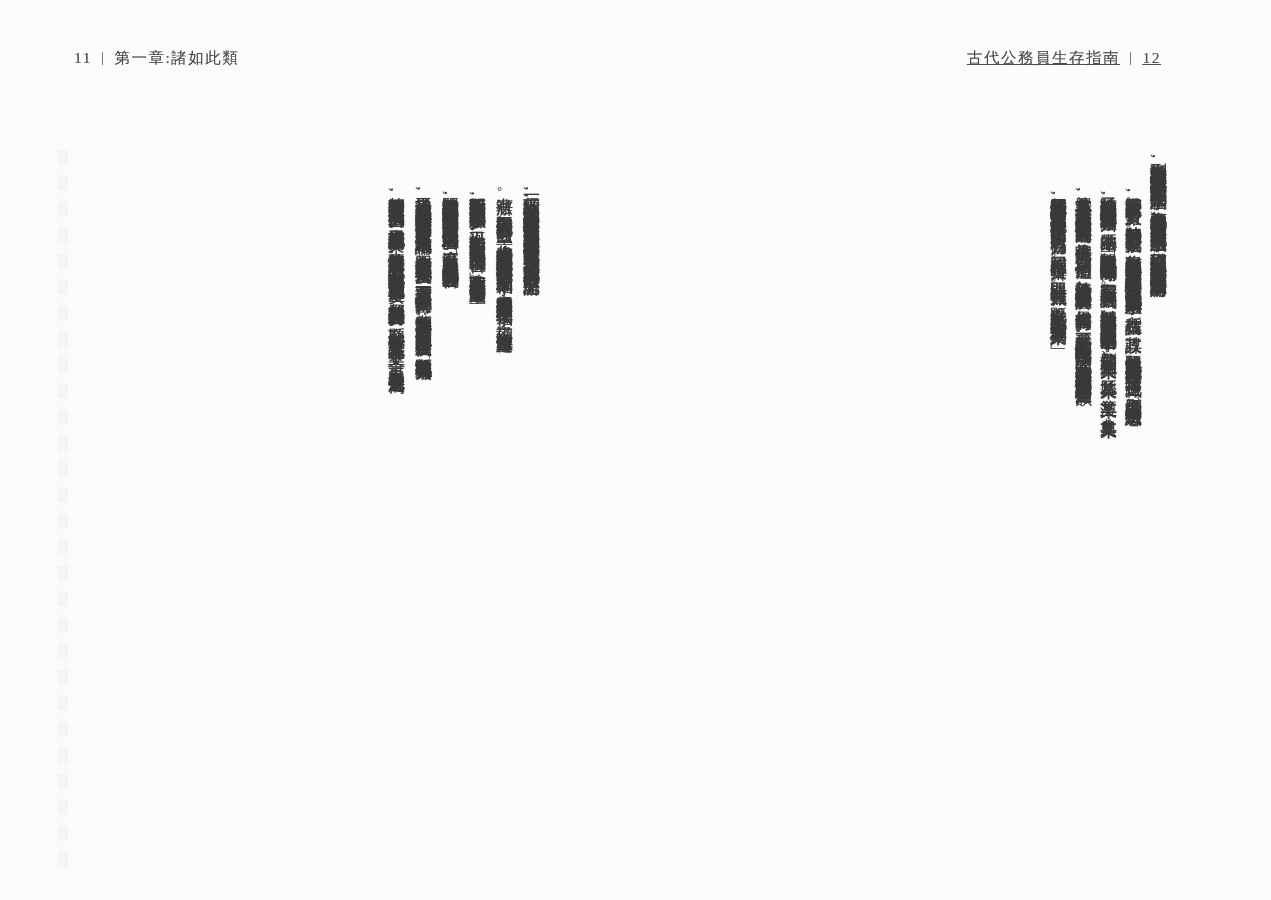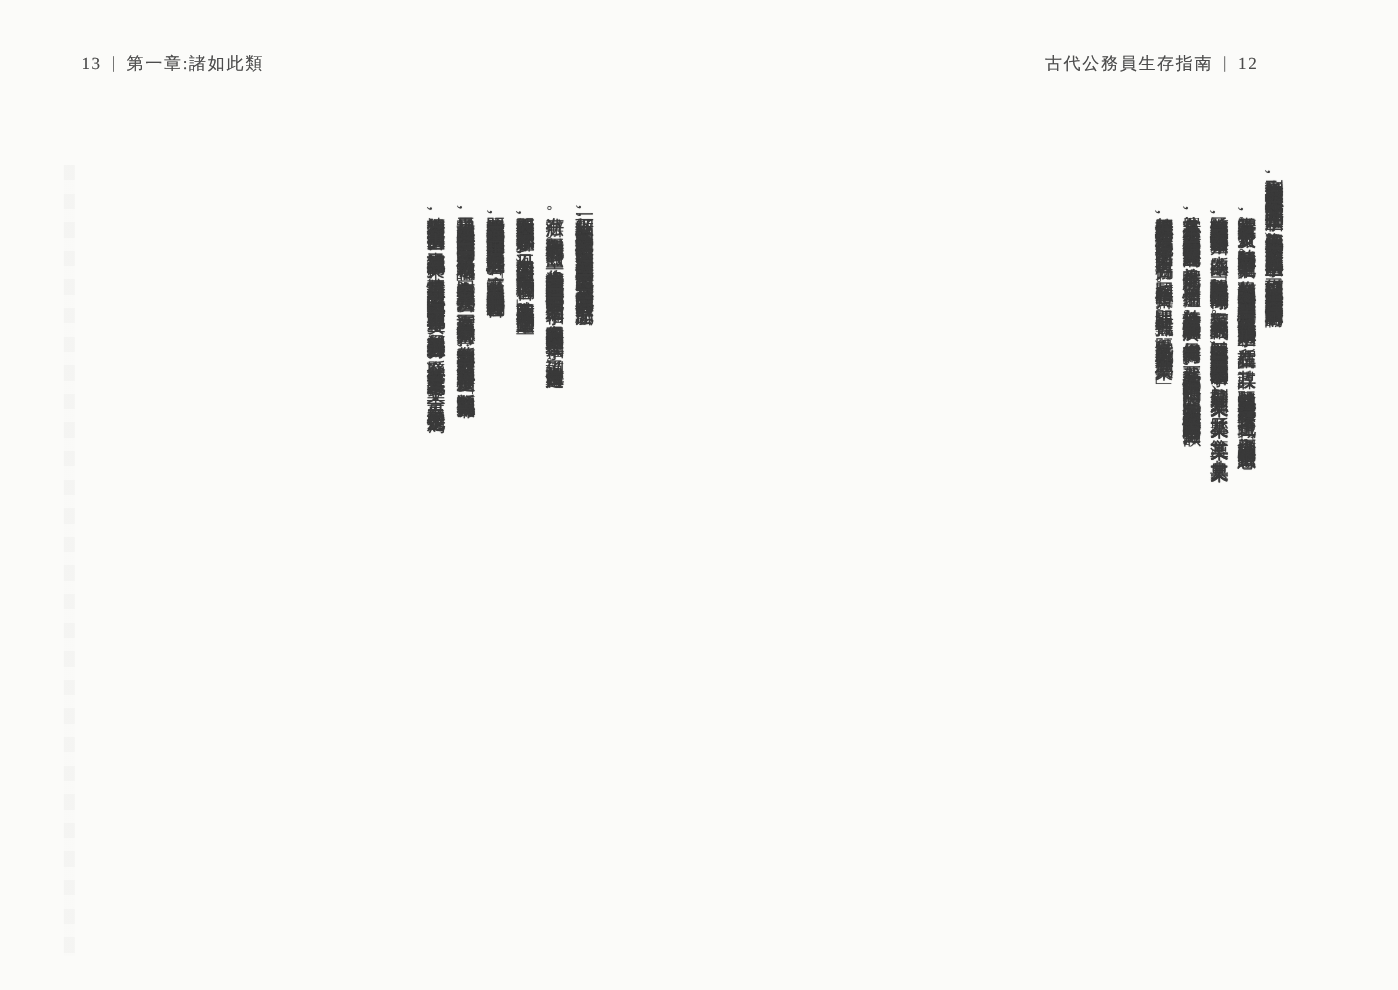--- a/index.html
+++ b/index.html
@@ -16,21 +16,21 @@
   .page-header {
     position: absolute;
     top: 48px;
     font-size: 15.5px;
     color: #4c4c4c;
     letter-spacing: 1.5px;
     white-space: nowrap;
     text-shadow: 0 0 0.6px rgba(70,70,70,0.45);
   }
   .header-left  { left: 74px; }
-  .header-right { right: 127px; }
+  .header-right { right: 110px; text-decoration: underline; }
   .hdr-sep { display: inline-block; margin: 0 9px; color: #6a6a6a; transform: translateY(-1px); }
 
   
   .page-body {
     position: absolute;
     top: 150px;
     height: 719px;
     writing-mode: vertical-rl;
     text-orientation: mixed;
     font-size: 17px;
@@ -59,21 +59,21 @@
 </style>
 </head>
 <body>
 
 <div class="spread">
 
   <div class="scan-edge"></div>
 
   <div>
     <div class="page-header header-left">
-      <span>13</span><span class="hdr-sep">|</span><span>第一章:諸如此類</span>
+      <span>11</span><span class="hdr-sep">|</span><span>第一章:諸如此類</span>
     </div>
     <div class="page-body body-left">
       <p class="para">仔細數一下,皇帝的聖諭,朝廷和上級官府諭示,衙門自己的法令,加上案件判決書,以及每年的科舉錄取名單,這內容也太多太繁雜了,一道「八字」牆,怎麼可能貼如此繁雜的內容?貼不完怎麼辦?</p>
       <p class="para">有辦法。正對衙署大門的地方,有一面照壁。你肯定去過一些寺院,在寺院大門正對幾十公尺到一百公尺的地方,也有一面照壁,上面刻一個「福」字。很多人閉著眼從寺廟門口走到照壁,去摸「福」字。摸到了,就堅信自己會走好運。</p>
       <p class="para">衙門正對面的照壁和寺院對面的照壁,大小和形狀都差不多。只不過,衙門對面的照壁上,沒有「福」字,而是一個公告欄。「八字」牆上貼不完的東西,都貼在這面照壁上。</p>
       <p class="para">照壁距離衙署大門大概有幾公尺遠,中間就有一道比較開闊的通道,可供行人來往行走,也很方便民眾們駐足觀看。這麼一來,「八字」牆和照壁,就構成了當時的「官方新聞公告欄」。</p>
       <p class="para">平常日子裡,總有不少人聚集在衙門的「八字」牆和照壁前,觀看官方的新聞公告,一邊觀看,一邊興致勃勃地議論。因為有些公告非常有意思,尤其是一些判決書。正所謂花有百樣紅,縣官與縣官大不同。有的縣官寫判決書,呆板無趣;可有的縣官,卻寫得妙趣橫生。這類縣官被戲稱為「花判縣太爺」。</p>
       <p class="para">清朝文學家褚人獲,寫了一本名為《堅瓠集》的書。書裡記錄了一樁鄰里不和的案件。事情其實很簡單,有兩夫妻吵架,白天吵晚上吵,吵得不可開交,擾得四鄰都不安生。鄰居就將這對夫妻告到了縣衙。縣令一聽,這算什麼事,雞毛蒜皮,不予立案。可是不立案,按規定也要寫個</p>
     </div>
   </div>

